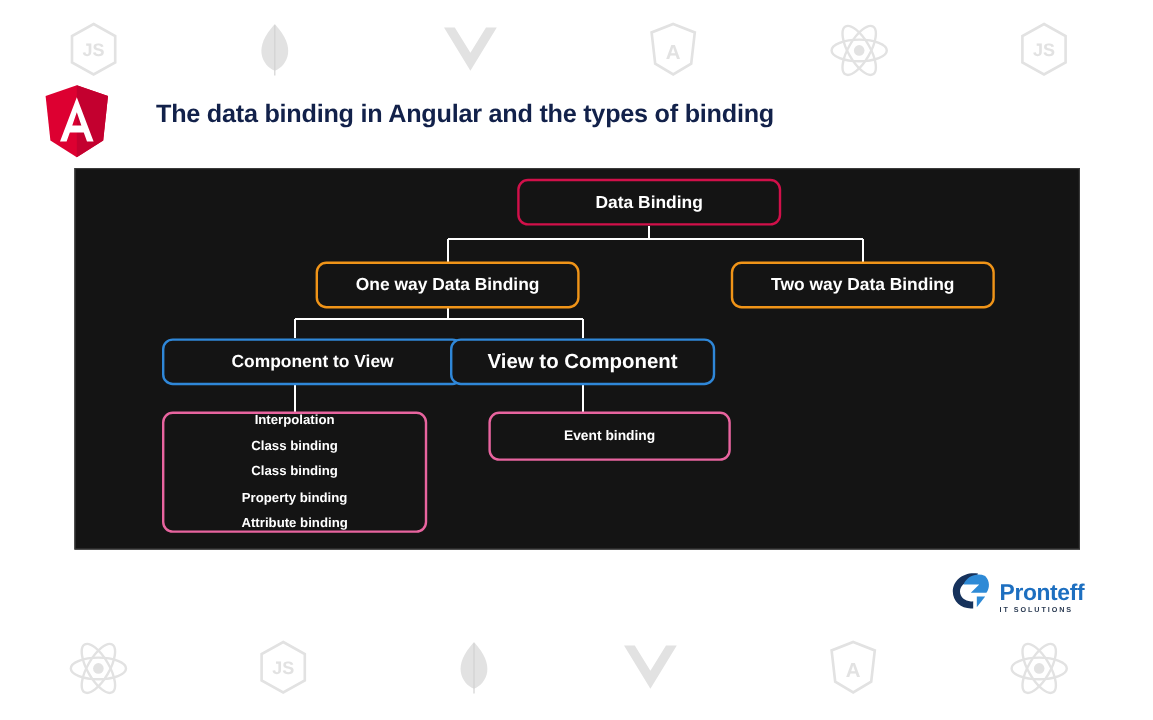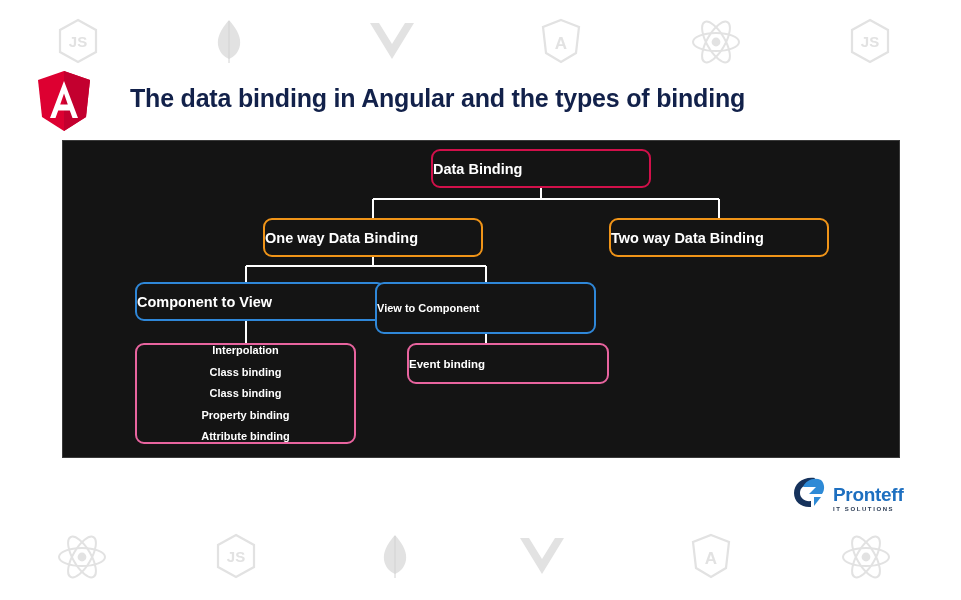--- a/index.html
+++ b/index.html
@@ -34,21 +34,21 @@
     width: 961px; height: 76px;
   }
   .ng-logo {
     position: absolute;
     left: 36px; top: 8px;
     width: 56px; height: 62px;
   }
   .page-title {
     position: absolute;
     left: 130px; top: 22px;
-    font-size: 25px;
+    font-size: 21px;
     font-weight: bold;
     color: #12214a;
     letter-spacing: -0.2px;
     white-space: nowrap;
     text-align: right;
   }
 
   
   .panel {
     position: absolute;
@@ -65,20 +65,21 @@
   }
 
   .node {
     position: absolute;
     border-radius: 9px;
     border-style: solid;
     border-width: 2px;
     background: #141414;
     display: flex;
     align-items: center;
+    justify-content: center;
     color: #ffffff;
     font-weight: bold;
     text-align: center;
   }
   .node.crimson { border-color: #d1104a; }
   .node.orange  { border-color: #f09418; }
   .node.blue    { border-color: #2f87d8; }
   .node.pink    { border-color: #e8649f; }
 
   #node-data-binding {
@@ -91,22 +92,22 @@
   }
   #node-two-way {
     left: 546px; top: 77px; width: 220px; height: 39px;
     font-size: 14.5px;
   }
   #node-comp-to-view {
     left: 72px; top: 141px; width: 251px; height: 39px;
     font-size: 14.5px;
   }
   #node-view-to-comp {
-    left: 312px; top: 141px; width: 221px; height: 52px;
-    font-size: 11px;
+    left: 312px; top: 141px; width: 221px; height: 39px;
+    font-size: 17px;
   }
   #node-binding-list {
     left: 72px; top: 202px; width: 221px; height: 101px;
     flex-direction: column;
     justify-content: center;
     gap: 1px;
     font-size: 11px;
     padding: 20px 0;
   }
   #node-binding-list .list-item {

